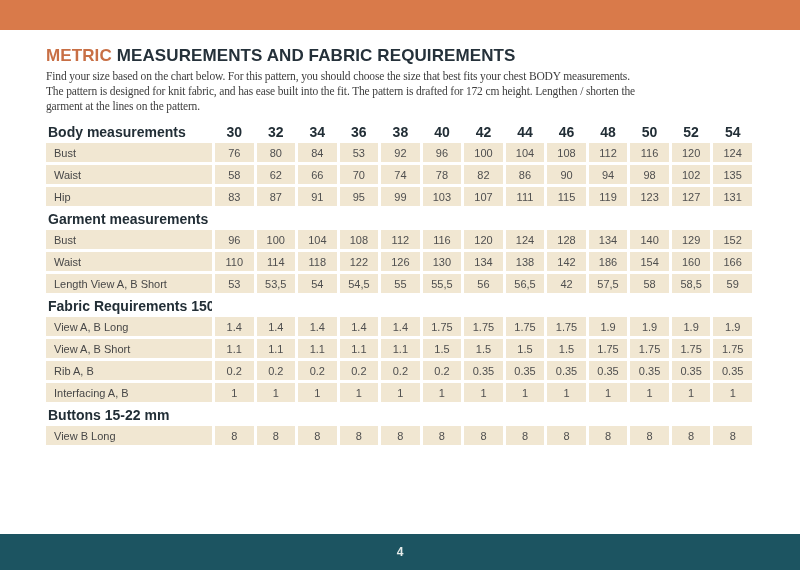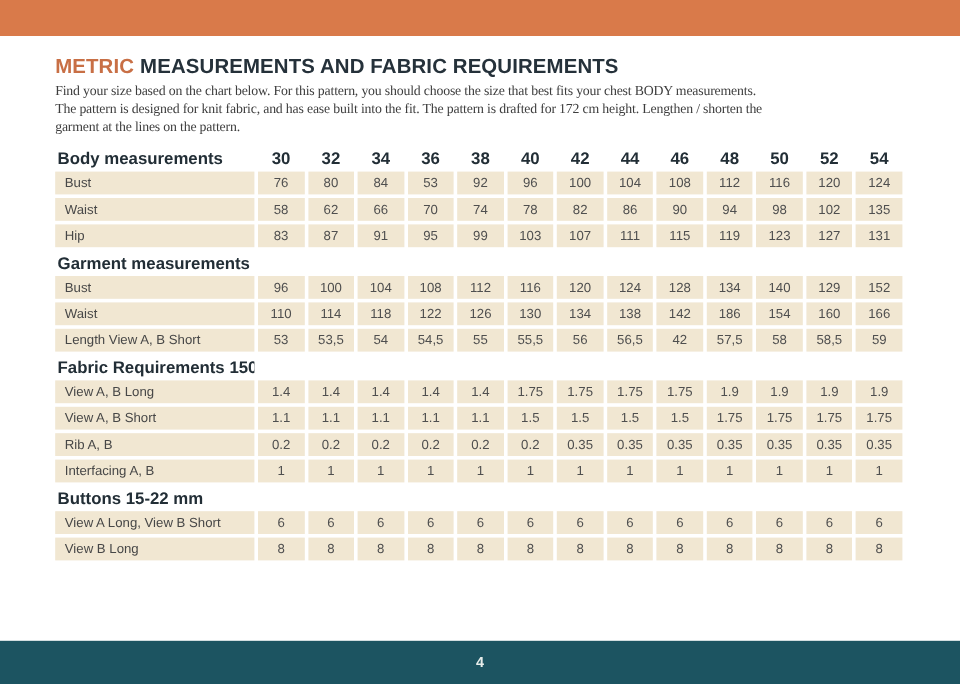--- a/index.html
+++ b/index.html
@@ -322,36 +322,20 @@
             <td class="size-h"></td>
             <td class="size-h"></td>
             <td class="size-h"></td>
             <td class="size-h"></td>
             <td class="size-h"></td>
             <td class="size-h"></td>
             <td class="size-h"></td>
             <td class="size-h"></td>
           </tr>
           <tr>
-            <td class="label">View A Long, View B Short</td>
-            <td class="cell">6</td>
-            <td class="cell">6</td>
-            <td class="cell">6</td>
-            <td class="cell">6</td>
-            <td class="cell">6</td>
-            <td class="cell">6</td>
-            <td class="cell">6</td>
-            <td class="cell">6</td>
-            <td class="cell">6</td>
-            <td class="cell">6</td>
-            <td class="cell">6</td>
-            <td class="cell">6</td>
-            <td class="cell">6</td>
-          </tr>
-          <tr>
             <td class="label">View B Long</td>
             <td class="cell">8</td>
             <td class="cell">8</td>
             <td class="cell">8</td>
             <td class="cell">8</td>
             <td class="cell">8</td>
             <td class="cell">8</td>
             <td class="cell">8</td>
             <td class="cell">8</td>
             <td class="cell">8</td>

